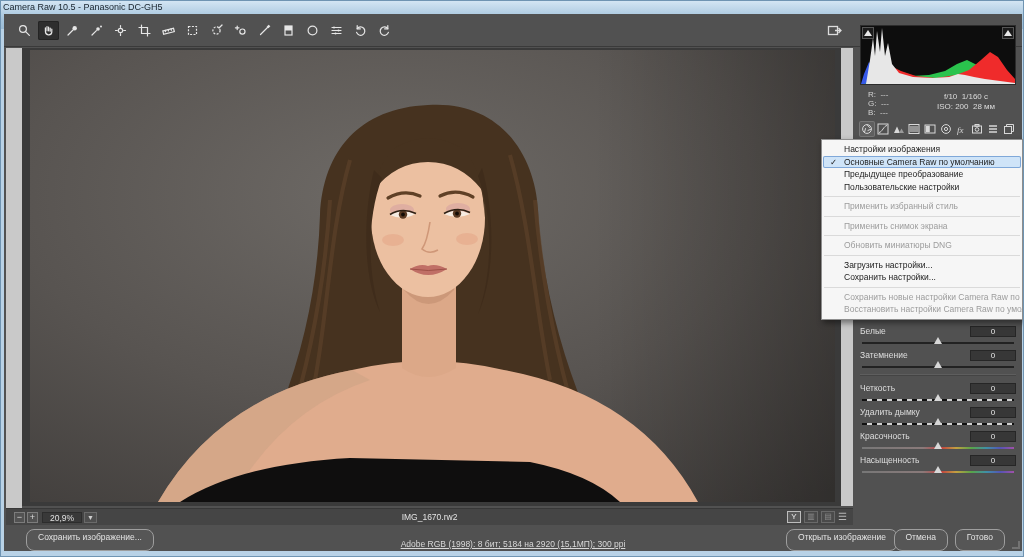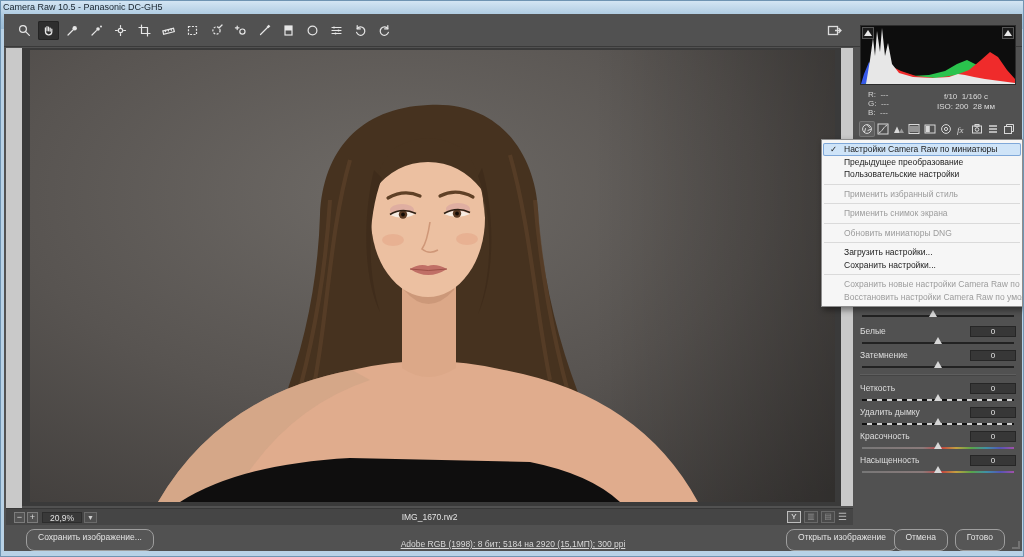--- a/index.html
+++ b/index.html
@@ -479,21 +479,22 @@
       <div class="wflink">
         <span>Adobe RGB (1998): 8 бит; 5184 на 2920 (15,1МП); 300 ppi</span>
       </div>
       <div class="pill" style="right:124px">Открыть изображение</div>
       <div class="pill" style="right:74px">Отмена</div>
       <div class="pill" style="right:17px">Готово</div>
       <div class="grip"></div>
     </div>
 
     <div class="ctxmenu" id="ctxmenu">
-        <div class="mi hl"><span class="chk">✓</span><span>Настройки Camera Raw  по миниатюры</span></div>
+        <div class="mi"><span>Настройки изображения</span></div>
+        <div class="mi hl"><span class="chk">✓</span><span>Основные Camera Raw  по умолчанию</span></div>
         <div class="mi"><span>Предыдущее преобразование</span></div>
         <div class="mi"><span>Пользовательские настройки</span></div>
         <div class="msep"></div>
         <div class="mi disabled"><span>Применить избранный стиль</span></div>
         <div class="msep"></div>
         <div class="mi disabled"><span>Применить снимок экрана</span></div>
         <div class="msep"></div>
         <div class="mi disabled"><span>Обновить миниатюры DNG</span></div>
         <div class="msep"></div>
         <div class="mi"><span>Загрузить настройки...</span></div>

